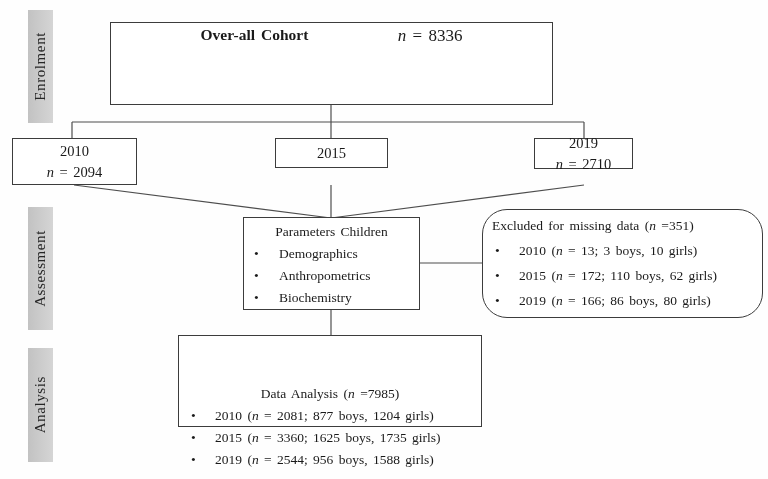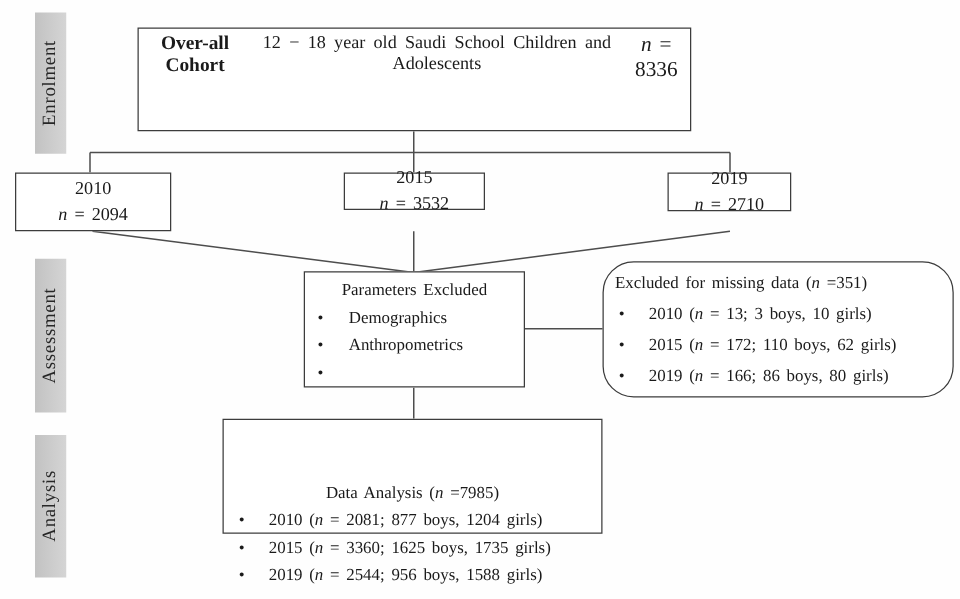--- a/index.html
+++ b/index.html
@@ -87,49 +87,48 @@
   </div>
   <div class="stage-label" style="top:207px; height:123px;">
     <span>Assessment</span>
   </div>
   <div class="stage-label" style="top:348px; height:114px;">
     <span>Analysis</span>
   </div>
 
   <div class="box cohort">
     <div class="title">Over-all Cohort</div>
-    <div class="sub">12 − 18 year old Saudi School Children and Adolescents</div>
     <div class="nline"><span class="it">n</span><span> = 8336</span></div>
   </div>
 
   <div class="box yearbox y2010">
     <div>2010</div>
     <div><span class="it">n</span><span> = 2094</span></div>
   </div>
   <div class="box yearbox y2015">
     <div>2015</div>
-    <div><span class="it">n</span><span> = 3532</span></div>
   </div>
   <div class="box yearbox y2019">
     <div>2019</div>
     <div><span class="it">n</span><span> = 2710</span></div>
   </div>
 
   <div class="box params">
-    <div class="title">Parameters Excluded</div>
+    <div class="title">Parameters Children</div>
     <div class="brow">
       <span class="dot">•</span>
       <span>Demographics</span>
     </div>
     <div class="brow">
       <span class="dot">•</span>
       <span>Anthropometrics</span>
     </div>
     <div class="brow">
       <span class="dot">•</span>
+      <span>Biochemistry</span>
     </div>
   </div>
 
   <div class="box excluded">
     <div class="title"><span>Excluded for missing data (</span><span class="it">n</span><span> =351)</span></div>
     <div class="brow">
       <span class="dot">•</span>
       <span><span>2010 (</span><span class="it">n</span><span> = 13; 3 boys, 10 girls)</span></span>
     </div>
     <div class="brow">

